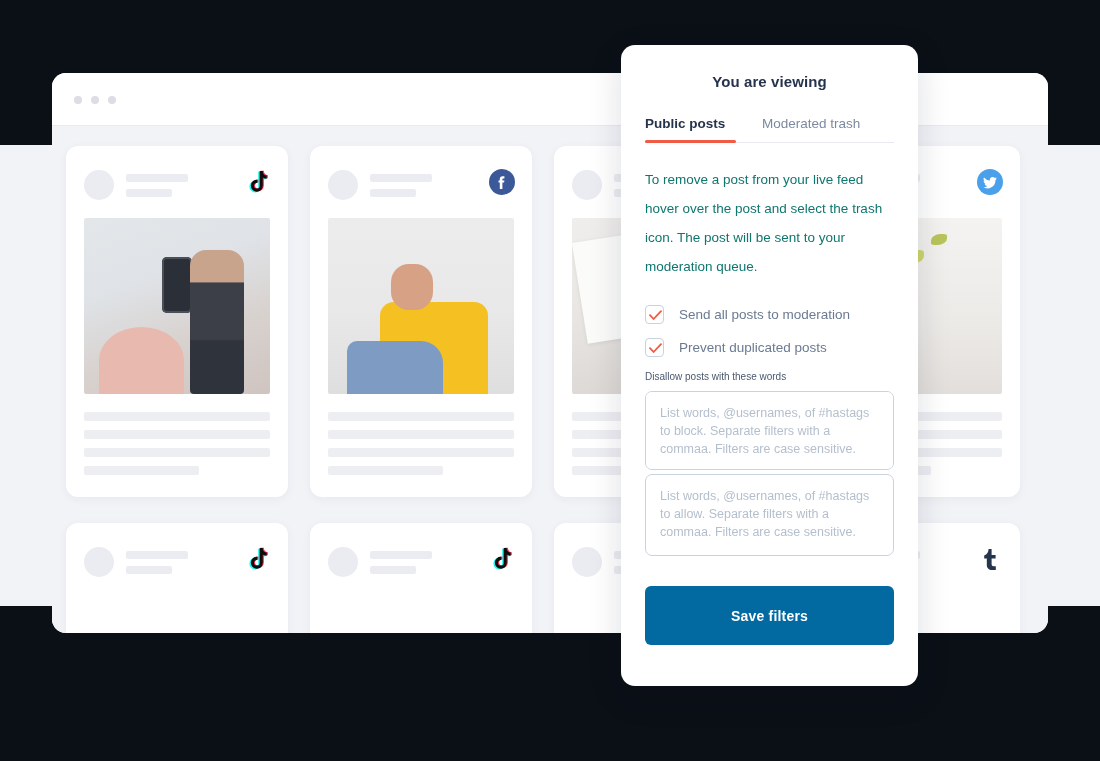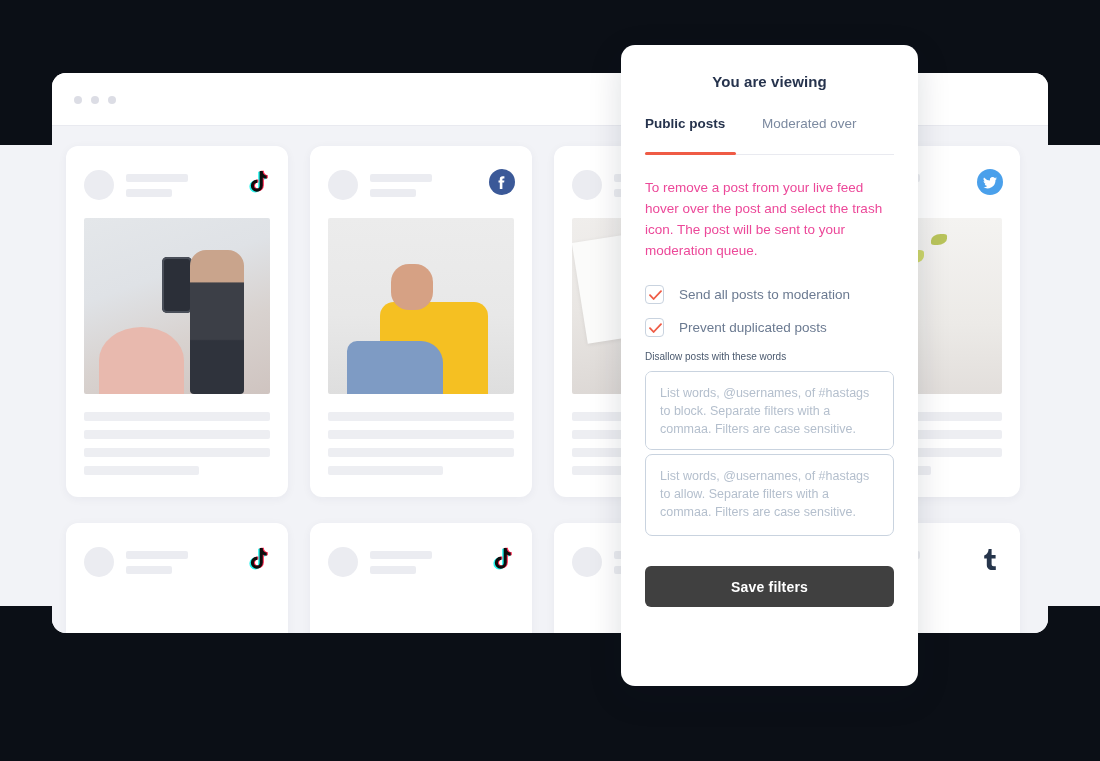--- a/index.html
+++ b/index.html
@@ -249,21 +249,21 @@
 
   .tabs {
     display: flex;
     gap: 0;
     margin-top: 26px;
     border-bottom: 1px solid #e9eaf0;
   }
   .tab {
     font-size: 13.5px;
     color: #7c8aa0;
-    padding: 0 0 23px 0;
+    padding: 0 0 11px 0;
     cursor: pointer;
     position: relative;
     background: none;
     border: none;
     font-family: inherit;
   }
   .tab.t1 { width: 124px; text-align: left; }
   .tab.t2 { width: 140px; text-align: left; }
   .tab.active {
     color: #26334d;
@@ -274,22 +274,22 @@
     position: absolute;
     left: 0; bottom: -1px;
     width: 91px; height: 3px;
     background: #ef5b45;
     border-radius: 2px;
   }
 
   .panel-desc {
     margin-top: 22px;
     font-size: 13.5px;
-    line-height: 21px;
-    color: #ec4899;
+    line-height: 29px;
+    color: #0f766e;
   }
 
   .checks { margin-top: 24px; }
   .check-row {
     display: flex;
     align-items: center;
     gap: 15px;
     margin-bottom: 14px;
     cursor: pointer;
   }
@@ -326,22 +326,22 @@
     resize: none;
     outline: none;
     background: #fff;
   }
   .ta::placeholder { color: #b4bfcd; }
   .ta.tall { height: 82px; }
 
   .save-btn {
     margin-top: 26px;
     width: 100%;
-    height: 41px;
-    background: #404040;
+    height: 59px;
+    background: #0369a1;
     color: #ffffff;
     border: none;
     border-radius: 6px;
     font-size: 14px;
     font-weight: bold;
     font-family: inherit;
     cursor: pointer;
     letter-spacing: .2px;
   }
 </style>
@@ -555,21 +555,21 @@
 
     </div>
   </div>
 
   <div class="panel">
 
     <div class="panel-title">You are viewing</div>
 
     <div class="tabs">
       <button class="tab t1 active">Public posts</button>
-      <button class="tab t2">Moderated over</button>
+      <button class="tab t2">Moderated trash</button>
     </div>
 
     <div class="panel-desc">To remove a post from your live feed hover over the post and select the trash icon. The post will be sent to your moderation queue.</div>
 
     <div class="checks">
 
       <div class="check-row">
         <span class="checkbox">
           <svg width="13" height="11" viewBox="0 0 13 11">
             <path d="M1 5.2 4.6 9 12 1.2" stroke="#ef5b45" stroke-width="1.8" fill="none" stroke-linecap="round" stroke-linejoin="round"></path>

